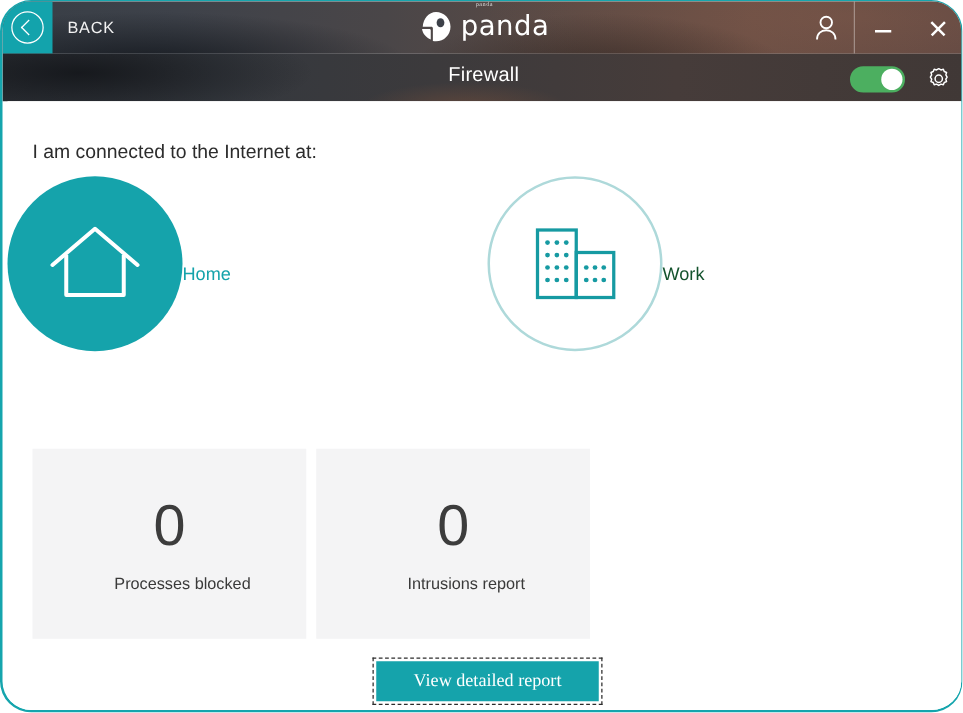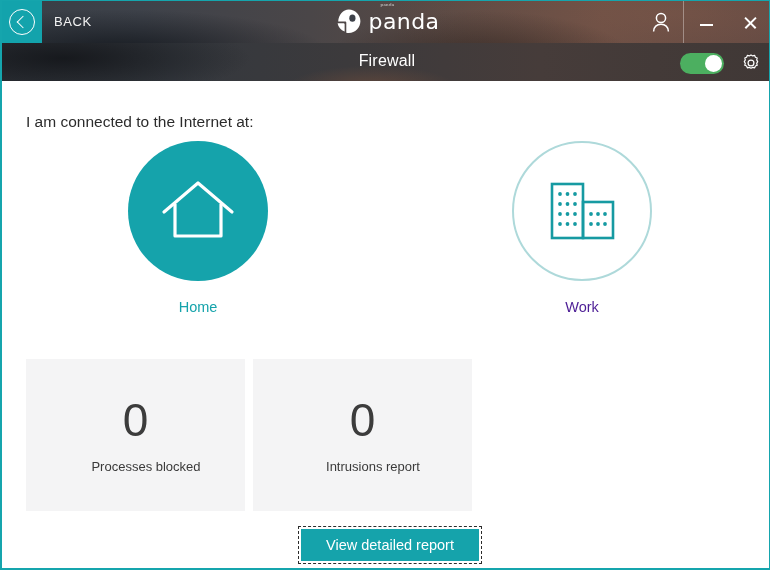--- a/index.html
+++ b/index.html
@@ -15,20 +15,21 @@
   #app {
     position: relative;
     width: 770px;
     height: 570px;
     background: #ffffff;
     border-left: 2px solid #15a5ad;
     border-right: 1px solid #15a5ad;
     border-bottom: 2px solid #15a5ad;
     border-top: 1px solid #15a5ad;
     overflow: hidden;
+    border-radius: 25px;
   }
 
   
   .titlebar {
     position: absolute;
     top: 0; left: 0;
     width: 770px;
     height: 42px;
     background:
       linear-gradient(90deg,
@@ -202,39 +203,39 @@
     color: #2c2c2c;
   }
 
   .locations {
     position: absolute;
     top: 60px; left: 0; width: 768px;
     display: flex;
   }
   .loc {
     flex: 1;
-    display: flex; flex-direction: column; align-items: center;
+    display: flex; flex-direction: row; align-items: center;
     cursor: pointer;
   }
   .loc-circle {
     width: 140px; height: 140px;
     border-radius: 50%;
     display: flex; align-items: center; justify-content: center;
   }
   .loc-circle.selected {
     background: #15a3ab;
   }
   .loc-circle.unselected {
     border: 2px solid #aed9da;
     background: #fff;
   }
   .loc-label {
     margin-top: 18px;
     font-size: 14.5px;
-    color: #4c1d95;
+    color: #14532d;
   }
   .loc-label.active { color: #15a3ab; }
 
   
   .stats {
     position: absolute;
     top: 278px; left: 20px;
     width: 730px; height: 152px;
     display: flex;
     gap: 8px;
@@ -273,21 +274,21 @@
   .report-btn {
     width: 178px; height: 32px;
     background: #15a3ab;
     color: #ffffff;
     font-size: 14.5px;
     border: none;
     outline: 1px dashed #2c2c2c;
     outline-offset: 2px;
     display: flex; align-items: center; justify-content: center;
     cursor: pointer;
-    font-family: Liberation Sans, sans-serif;
+    font-family: Liberation Serif, serif;
   }
   .red-underline {
     margin-top: 8px;
     width: 174px;
     height: 3px;
     background: #ef2b2b;
   }
 </style>
 </head>
 <body>

